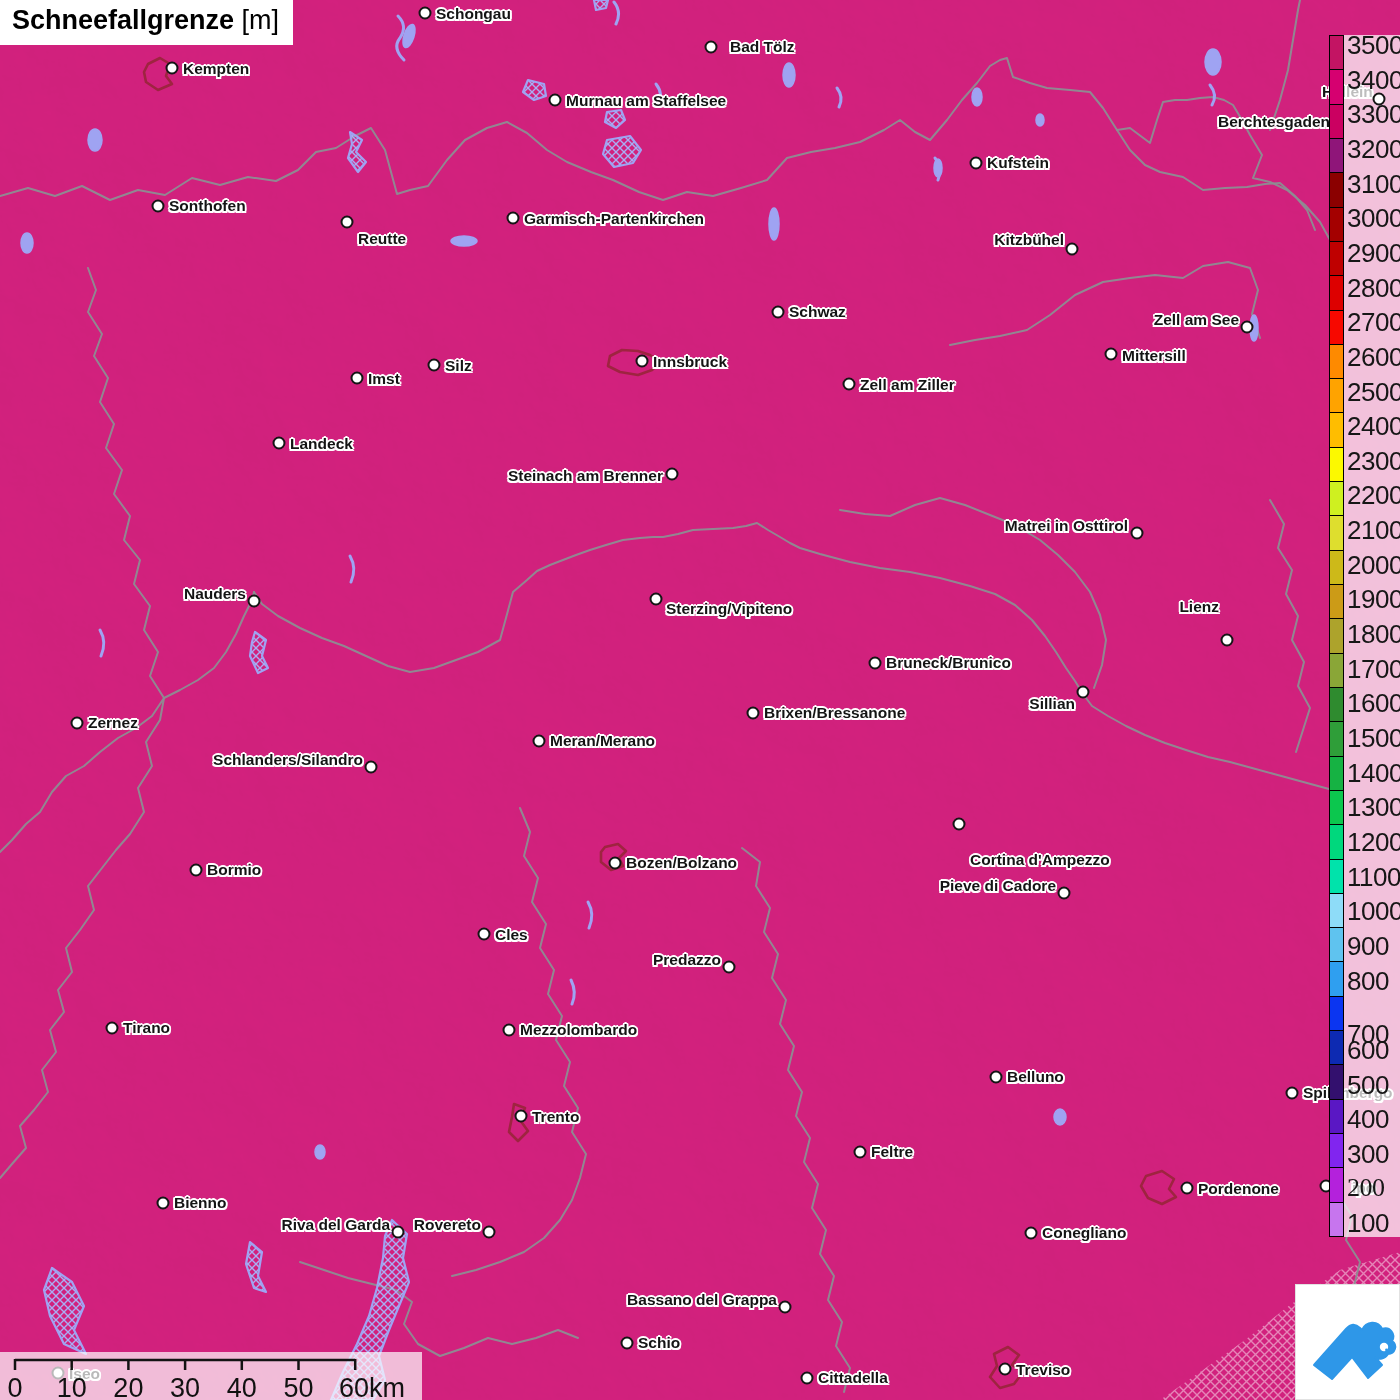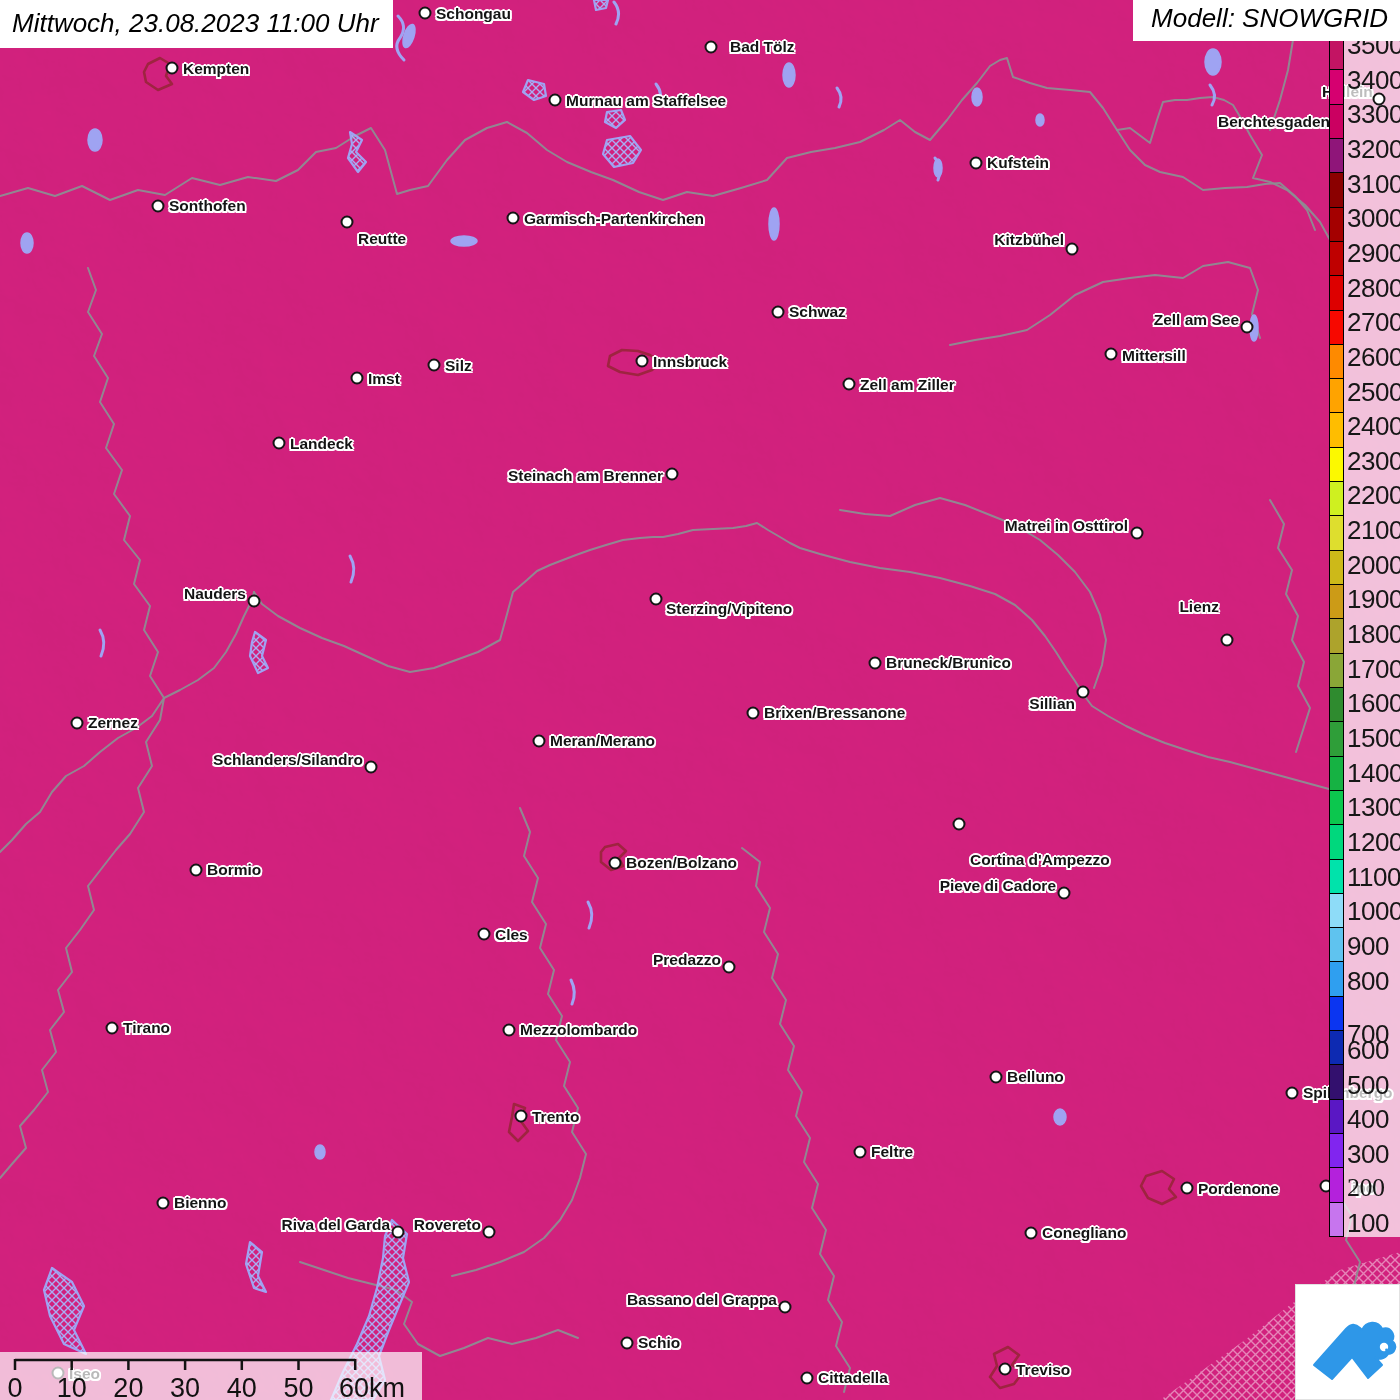--- a/index.html
+++ b/index.html
@@ -324,24 +324,23 @@
       <div class="cb-label" style="top: 1153.8px;">300</div>
       <div class="cb-label" style="top: 1188.45px; font-family: Liberation Serif, serif;">200</div>
       <div class="cb-label" style="top: 1223.1px;">100</div>
     </div>
 
   <div id="top-dots">
       <div class="dot top" style="left: 1379px; top: 99px;"></div>
     </div>
 
   <div id="title-box">
-    <div id="title-line2">Mittwoch, 23.08.2023 11:00 Uhr</div>
+    <div id="title-line1"><span>Schneefallgrenze</span> <span class="unit">[m]</span></div>
   </div>
 
-  <div id="model-box">Modell: SNOWGRID</div>
 
   <div id="scalebar">
     <svg width="422" height="48">
       <line x1="15" y1="8" x2="355" y2="8" stroke="#131313" stroke-width="2.5"></line>
       <g stroke="#131313" stroke-width="2.5">
         <line x1="15" y1="7" x2="15" y2="18"></line>
           <line x1="71.7" y1="7" x2="71.7" y2="18"></line>
         <line x1="128.4" y1="7" x2="128.4" y2="18"></line>
           <line x1="185.1" y1="7" x2="185.1" y2="18"></line>
         <line x1="241.8" y1="7" x2="241.8" y2="18"></line>

